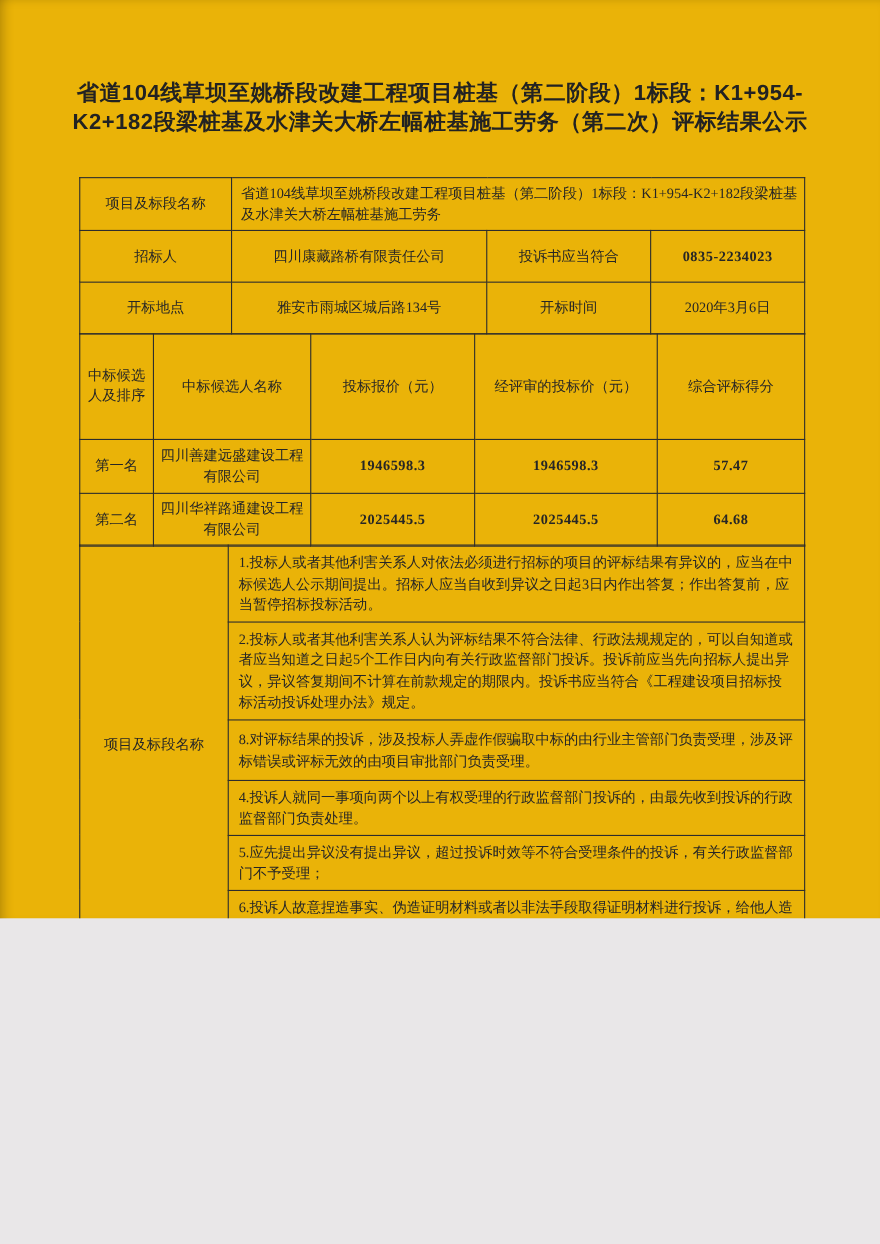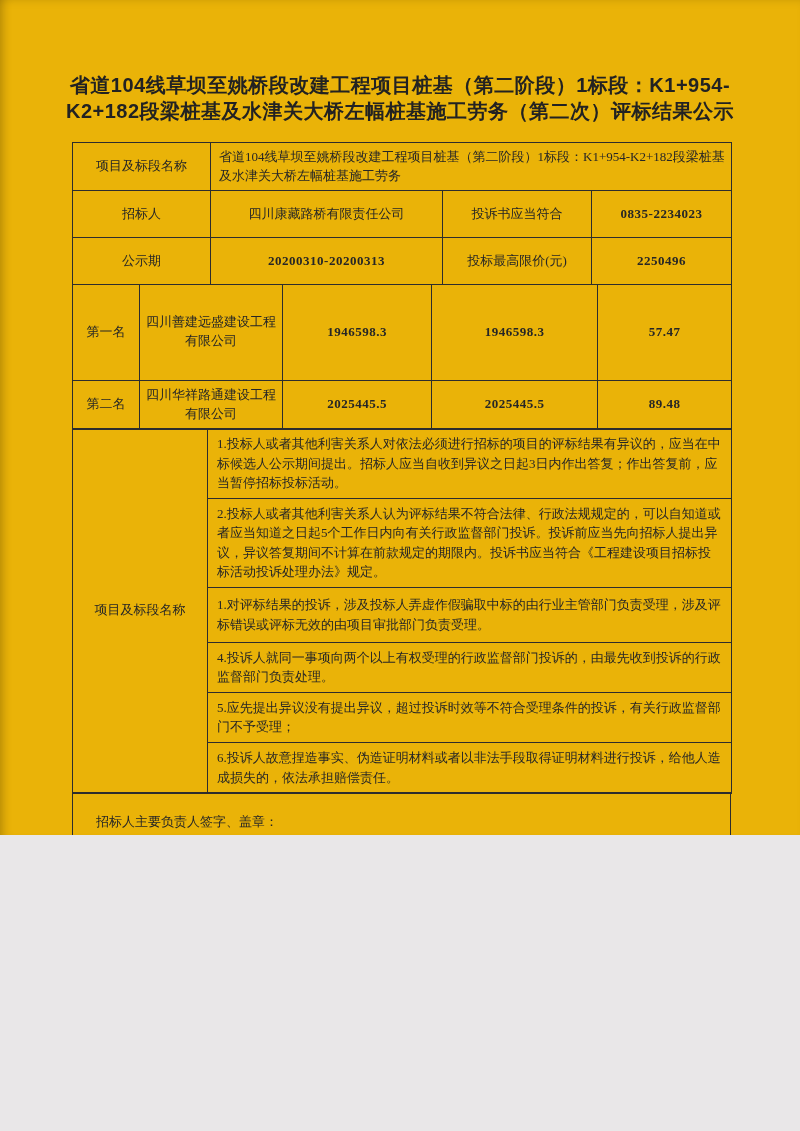--- a/index.html
+++ b/index.html
@@ -17,21 +17,21 @@
     margin:72px auto 0 auto;
     width:700px;
     text-align:center;
     font-family:"Liberation Sans","DejaVu Sans",sans-serif;
     font-weight:bold;
     font-size:20px;
     line-height:26px;
     letter-spacing:0.5px;
     color:#222;
   }
-  .tbl-wrap { position:absolute; left:72px; top:142px; width:660px;border-radius:22px; }
+  .tbl-wrap { position:absolute; left:72px; top:161px; width:660px;border-radius:22px; }
   table { border-collapse:collapse; width:659px; table-layout:fixed; }
   table + table { margin-top:-1.5px; }
   td, th {
     border:1.5px solid #2d2d2d;
     font-size:13px;
     font-weight:normal;
     text-align:center;
     vertical-align:middle;
     padding:3px 5px;
     line-height:1.45;
@@ -96,69 +96,76 @@
         <td>项目及标段名称</td>
         <td class="left" colspan="3">省道104线草坝至姚桥段改建工程项目桩基（第二阶段）1标段：K1+954-K2+182段梁桩基及水津关大桥左幅桩基施工劳务</td>
       </tr>
       <tr>
         <td>招标人</td>
         <td>四川康藏路桥有限责任公司</td>
         <td>投诉书应当符合</td>
         <td class="num">0835-2234023</td>
       </tr>
       <tr>
-        <td>公示期</td>
-        <td class="num">20200310-20200313</td>
-        <td>投标最高限价(元)</td>
-        <td class="num">2250496</td>
+        <td>开标地点</td>
+        <td>雅安市雨城区城后路134号</td>
+        <td>开标时间</td>
+        <td>2020年3月6日</td>
       </tr>
     </tbody>
       </table>
 
     <table class="tblB">
       <colgroup>
           <col>
           <col>
           <col>
           <col>
           <col>
         </colgroup>
       <tbody>
+          <tr>
+        <td>中标候选人及排序</td>
+        <td>中标候选人名称</td>
+        <td>投标报价（元）</td>
+        <td>经评审的投标价（元）</td>
+        <td>综合评标得分</td>
+      </tr>
       <tr>
         <td>第一名</td>
         <td>四川善建远盛建设工程有限公司</td>
         <td class="num">1946598.3</td>
         <td class="num">1946598.3</td>
         <td class="num">57.47</td>
       </tr>
       <tr>
         <td>第二名</td>
         <td>四川华祥路通建设工程有限公司</td>
         <td class="num">2025445.5</td>
         <td class="num">2025445.5</td>
-        <td class="num">89.48</td>
+        <td class="num">64.68</td>
       </tr>
     </tbody>
       </table>
 
     <table class="tblC">
       <colgroup>
           <col>
           <col>
         </colgroup>
       <tbody>
           <tr>
         <td rowspan="6">项目及标段名称</td>
         <td class="item">1.投标人或者其他利害关系人对依法必须进行招标的项目的评标结果有异议的，应当在中标候选人公示期间提出。招标人应当自收到异议之日起3日内作出答复；作出答复前，应当暂停招标投标活动。</td>
       </tr>
       <tr>
             <td class="item">2.投标人或者其他利害关系人认为评标结果不符合法律、行政法规规定的，可以自知道或者应当知道之日起5个工作日内向有关行政监督部门投诉。投诉前应当先向招标人提出异议，异议答复期间不计算在前款规定的期限内。投诉书应当符合《工程建设项目招标投标活动投诉处理办法》规定。</td>
           </tr>
       <tr>
-            <td class="item">1.对评标结果的投诉，涉及投标人弄虚作假骗取中标的由行业主管部门负责受理，涉及评标错误或评标无效的由项目审批部门负责受理。</td>
+            <td class="item">8.对评标结果的投诉，涉及投标人弄虚作假骗取中标的由行业主管部门负责受理，涉及评标错误或评标无效的由项目审批部门负责受理。</td>
           </tr>
       <tr>
             <td class="item">4.投诉人就同一事项向两个以上有权受理的行政监督部门投诉的，由最先收到投诉的行政监督部门负责处理。</td>
           </tr>
       <tr>
             <td class="item">5.应先提出异议没有提出异议，超过投诉时效等不符合受理条件的投诉，有关行政监督部门不予受理；</td>
           </tr>
       <tr>
             <td class="item">6.投诉人故意捏造事实、伪造证明材料或者以非法手段取得证明材料进行投诉，给他人造成损失的，依法承担赔偿责任。</td>
           </tr>

